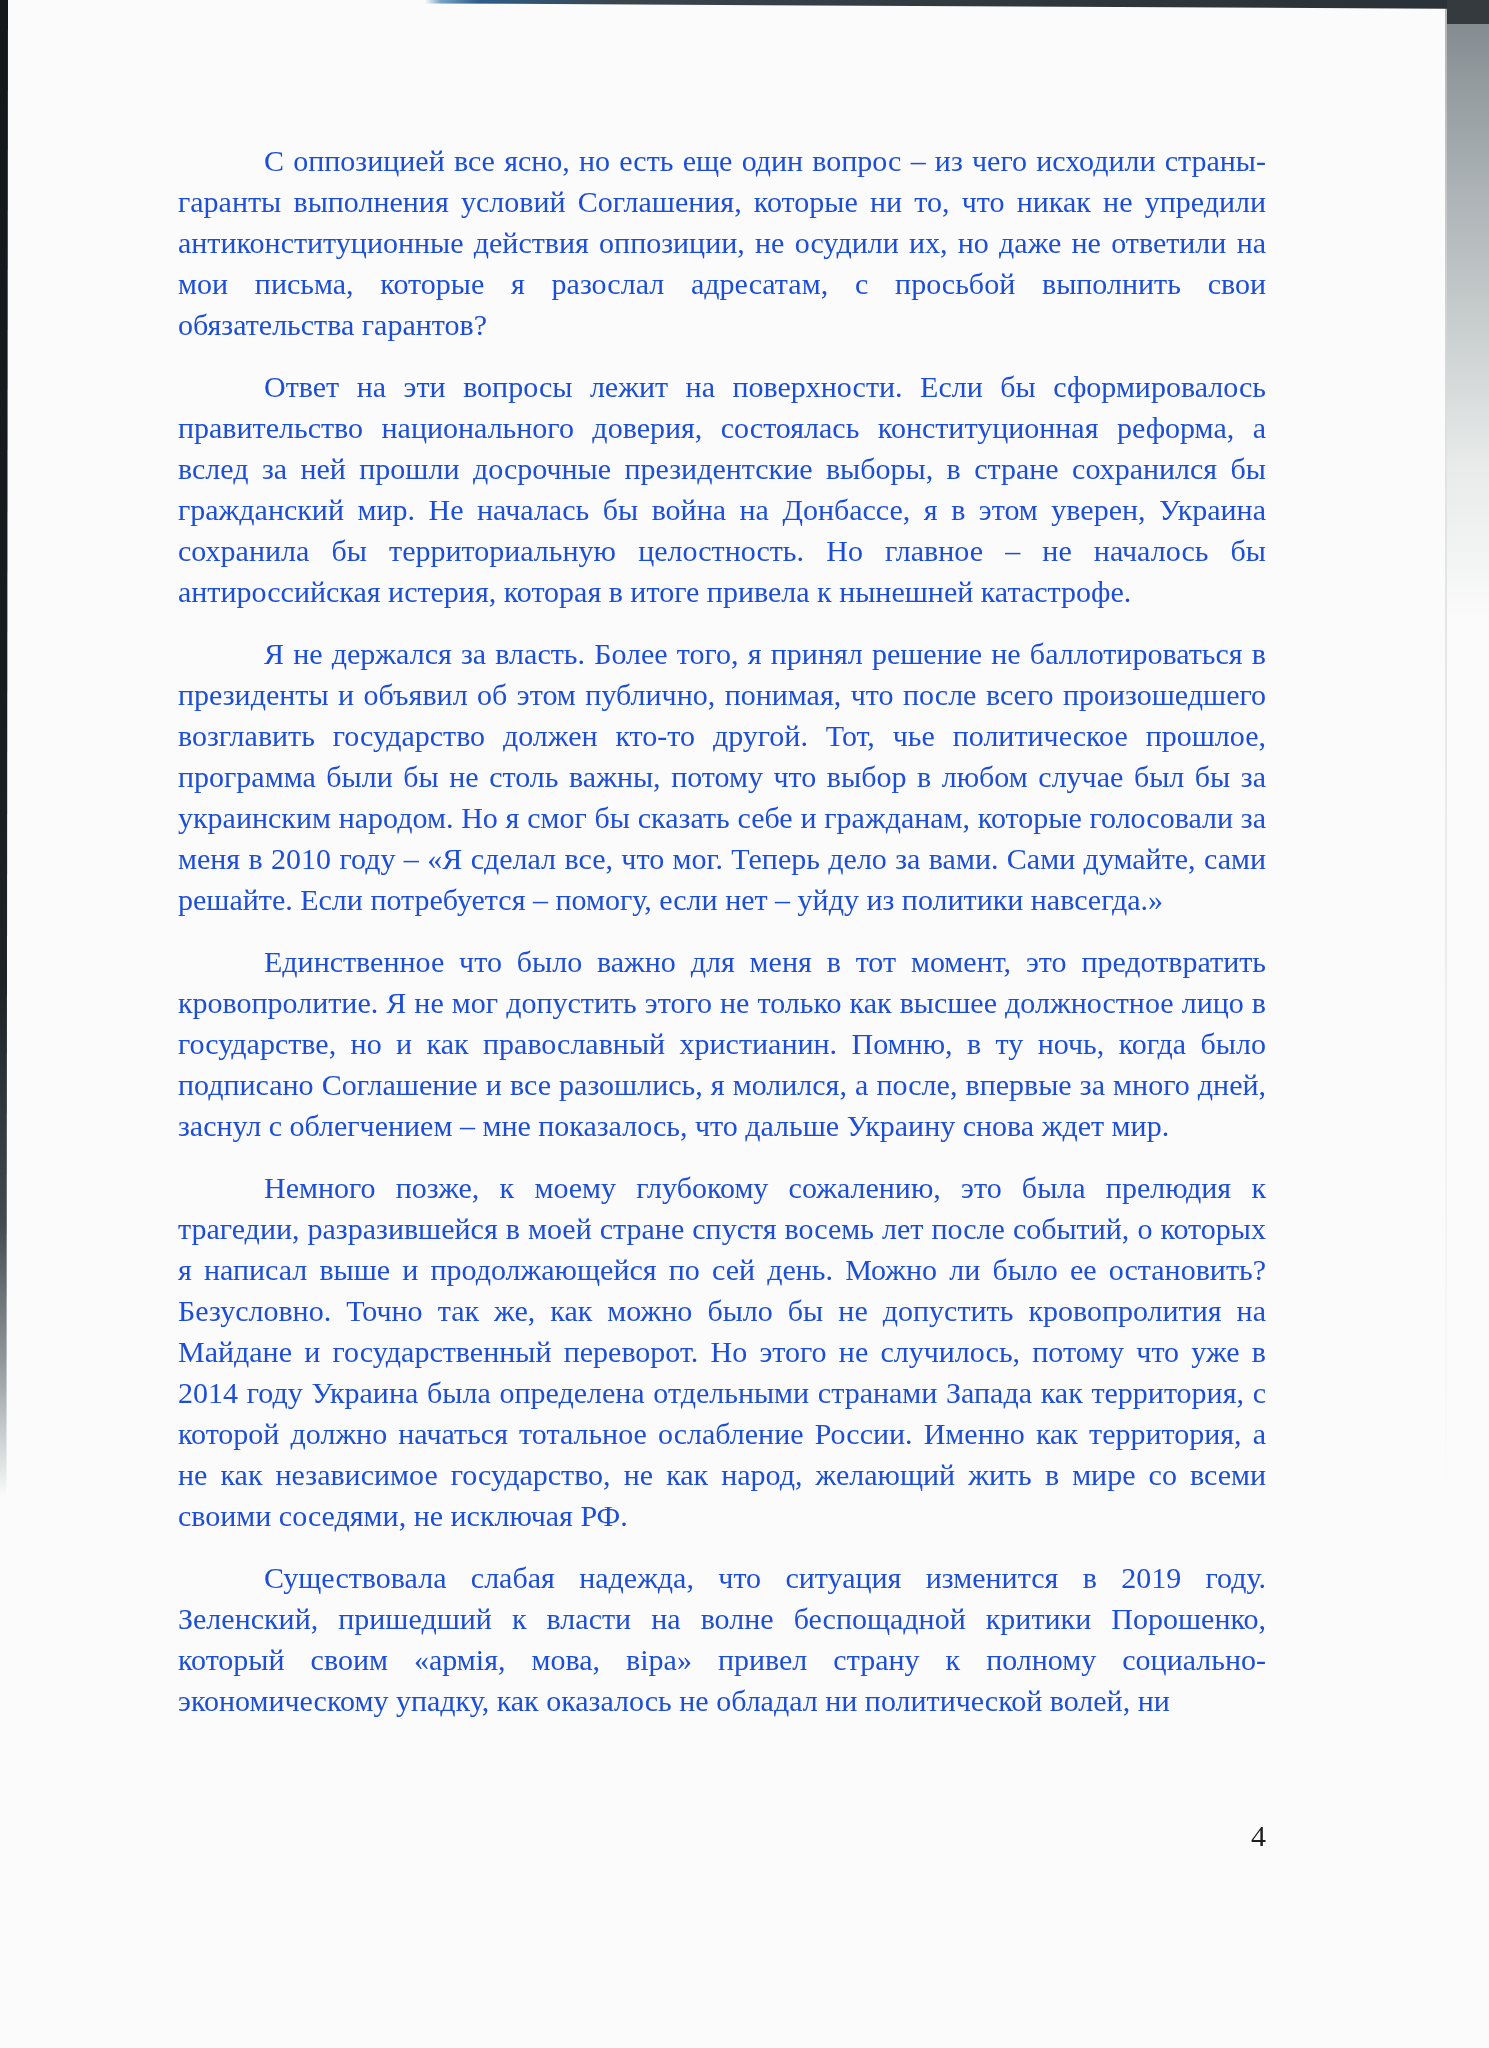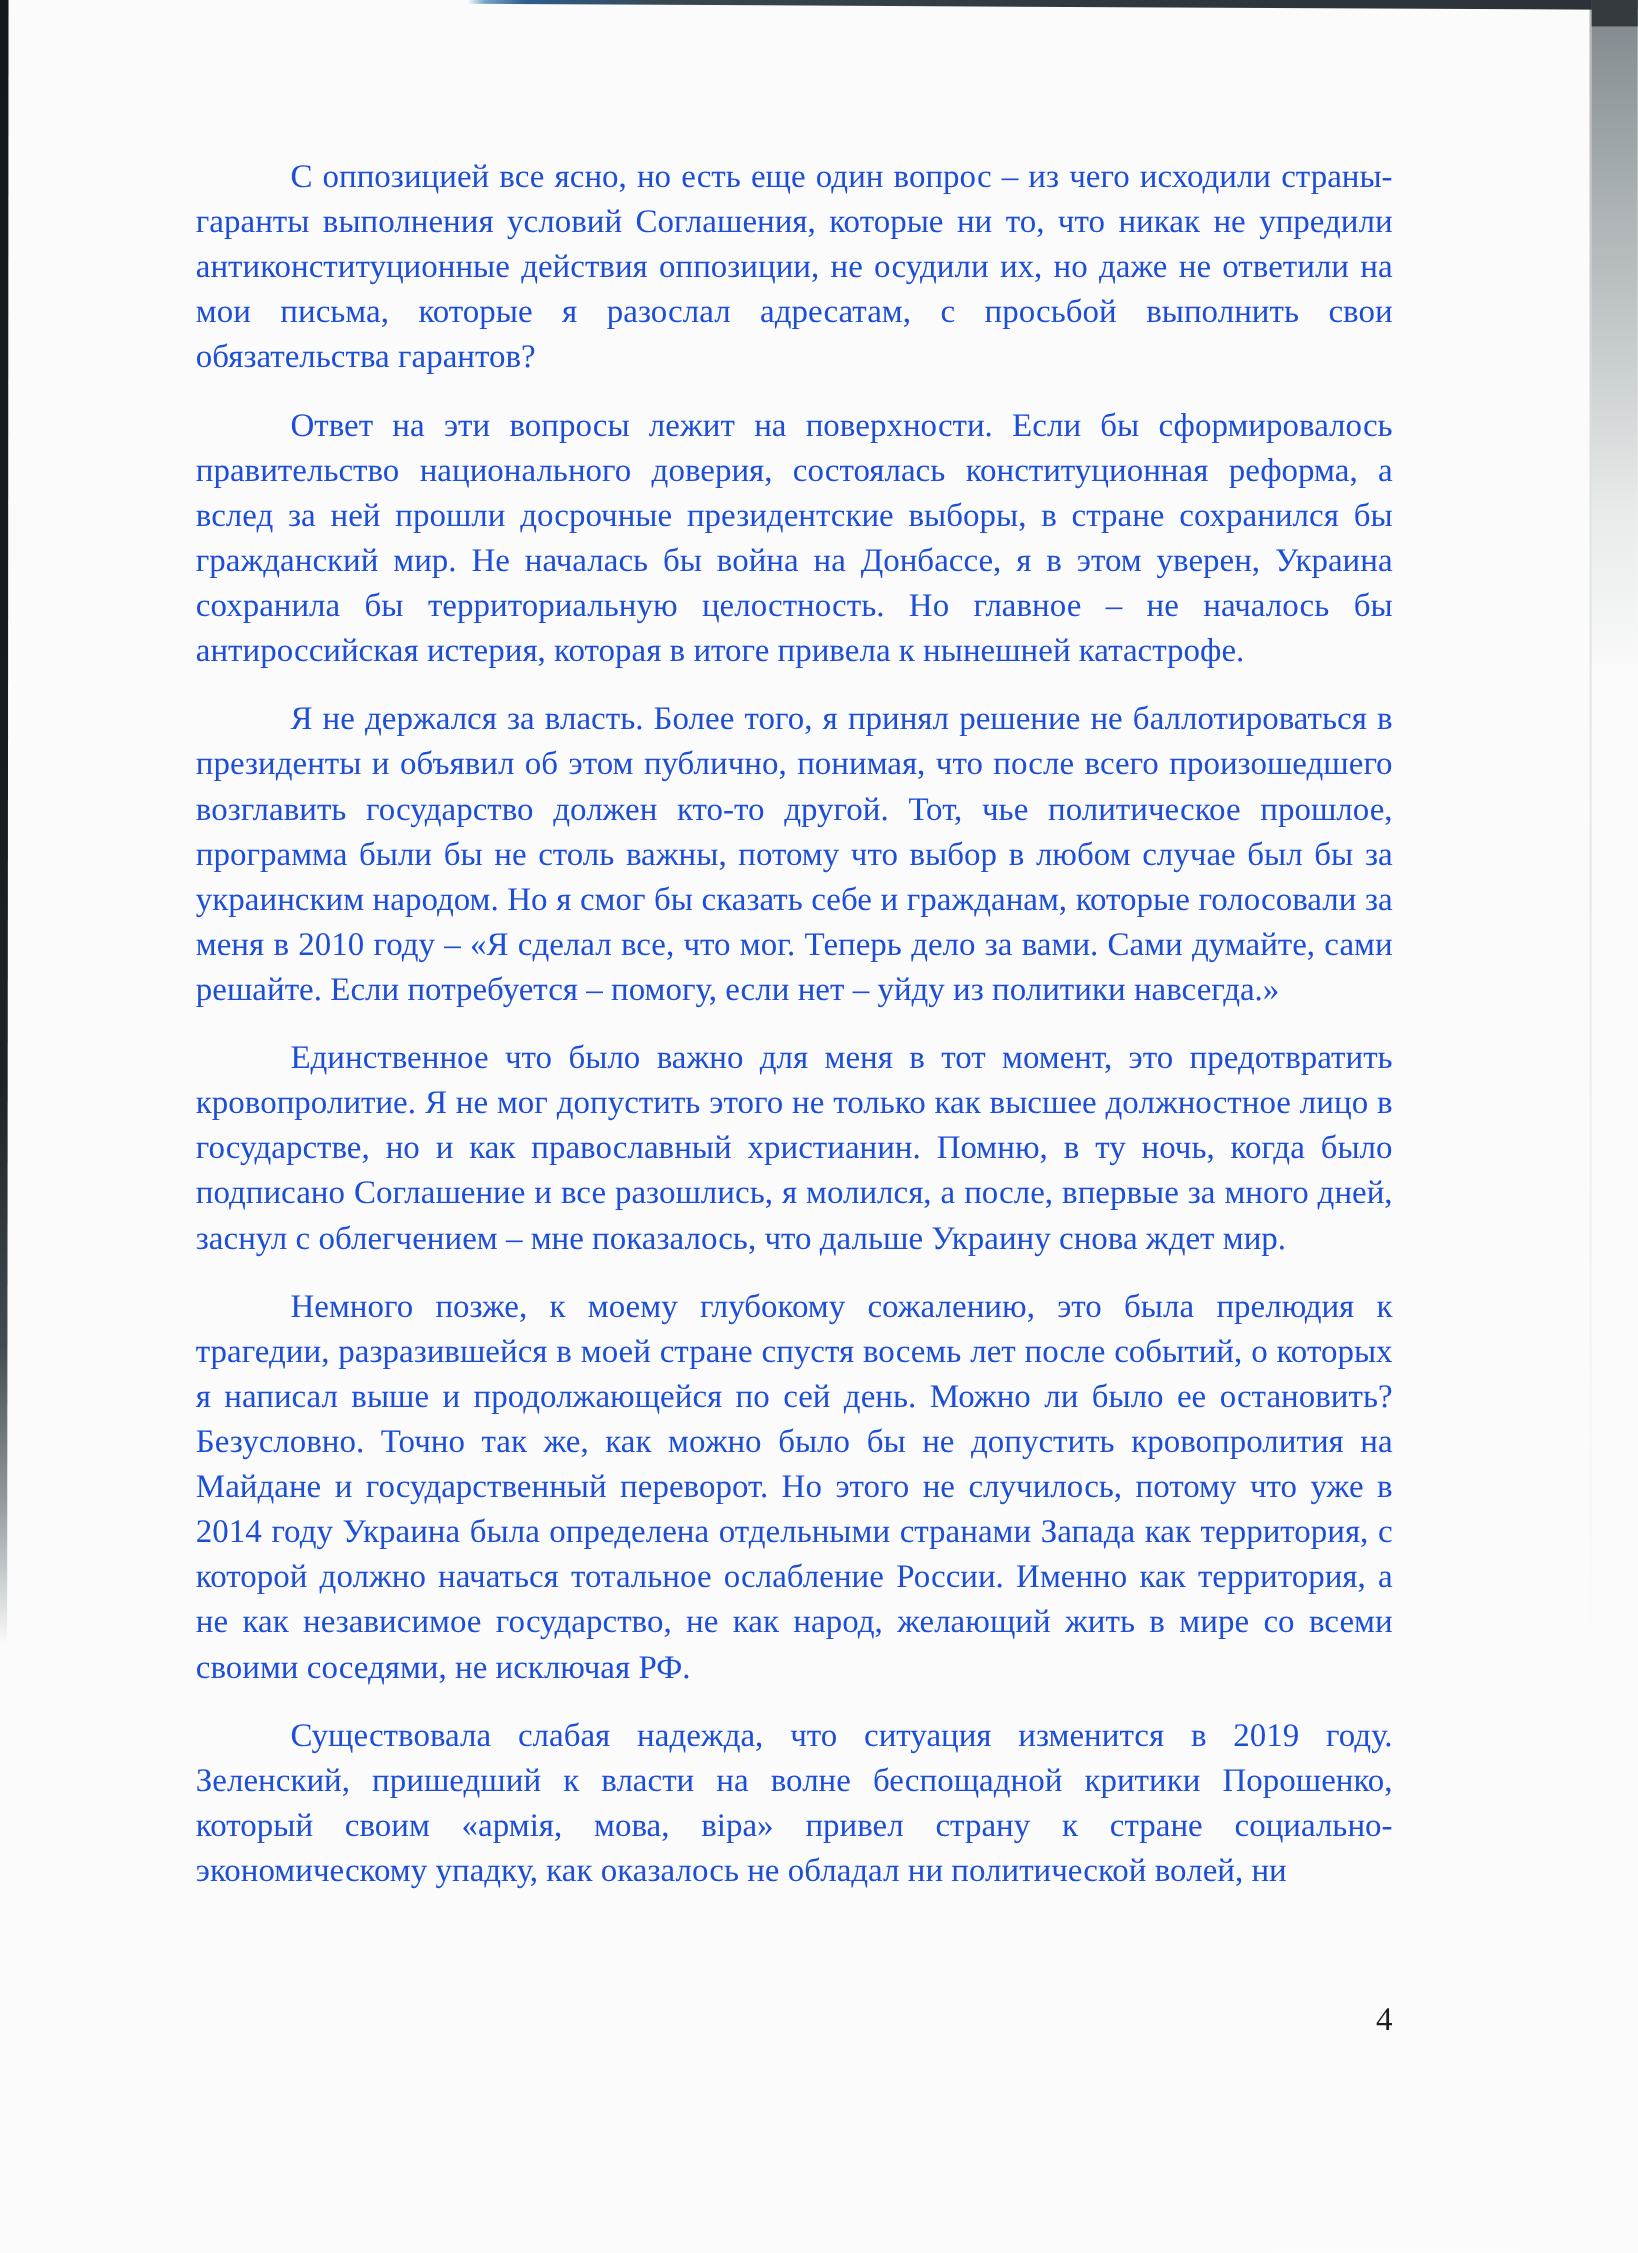--- a/index.html
+++ b/index.html
@@ -118,18 +118,18 @@
   <div class="scan-corner-right"></div>
   <div class="scan-paper-edge-line"></div>
   <div class="scan-edge-left"></div>
 
   <main class="text-block" id="text-block">
       <p><span>С оппозицией все ясно, но есть еще один вопрос – из чего исходили страны-гаранты выполнения условий Соглашения, которые ни то, что никак не упредили антиконституционные действия оппозиции, не осудили их, но даже не ответили на мои письма, которые я разослал адресатам, с просьбой выполнить свои обязательства гарантов?</span></p>
       <p><span>Ответ на эти вопросы лежит на поверхности. Если бы сформировалось правительство национального доверия, состоялась конституционная реформа, а вслед за ней прошли досрочные президентские выборы, в стране сохранился бы гражданский мир. Не началась бы война на Донбассе, я в этом уверен, Украина сохранила бы территориальную целостность. Но главное – не началось бы антироссийская истерия, которая в итоге привела к нынешней катастрофе.</span></p>
       <p><span>Я не держался за власть. Более того, я принял решение не баллотироваться в президенты и объявил об этом публично, понимая, что после всего произошедшего возглавить государство должен кто-то другой. Тот, чье политическое прошлое, программа были бы не столь важны, потому что выбор в любом случае был бы за украинским народом. Но я смог бы сказать себе и гражданам, которые голосовали за меня в 2010 году – </span><span class="it">«Я сделал все, что мог. Теперь дело за вами. Сами думайте, сами решайте. Если потребуется – помогу, если нет – уйду из политики навсегда.»</span></p>
       <p><span>Единственное что было важно для меня в тот момент, это предотвратить кровопролитие. Я не мог допустить этого не только как высшее должностное лицо в государстве, но и как православный христианин. Помню, в ту ночь, когда было подписано Соглашение и все разошлись, я молился, а после, впервые за много дней, заснул с облегчением – мне показалось, что дальше Украину снова ждет мир.</span></p>
       <p><span>Немного позже, к моему глубокому сожалению, это была прелюдия к трагедии, разразившейся в моей стране спустя восемь лет после событий, о которых я написал выше и продолжающейся по сей день. Можно ли было ее остановить? Безусловно. Точно так же, как можно было бы не допустить кровопролития на Майдане и государственный переворот. Но этого не случилось, потому что уже в 2014 году Украина была определена отдельными странами Запада как территория, с которой должно начаться тотальное ослабление России. Именно как территория, а не как независимое государство, не как народ, желающий жить в мире со всеми своими соседями, не исключая РФ.</span></p>
-      <p><span>Существовала слабая надежда, что ситуация изменится в 2019 году. Зеленский, пришедший к власти на волне беспощадной критики Порошенко, который своим </span><span class="it">«армія, мова, віра»</span><span> привел страну к стране социально-экономическому упадку, как оказалось не обладал ни политической волей, ни</span></p>
+      <p><span>Существовала слабая надежда, что ситуация изменится в 2019 году. Зеленский, пришедший к власти на волне беспощадной критики Порошенко, который своим </span><span class="it">«армія, мова, віра»</span><span> привел страну к полному социально-экономическому упадку, как оказалось не обладал ни политической волей, ни</span></p>
     </main>
 
   <div class="page-number">4</div>
 
 </div>
 
 </body></html>

